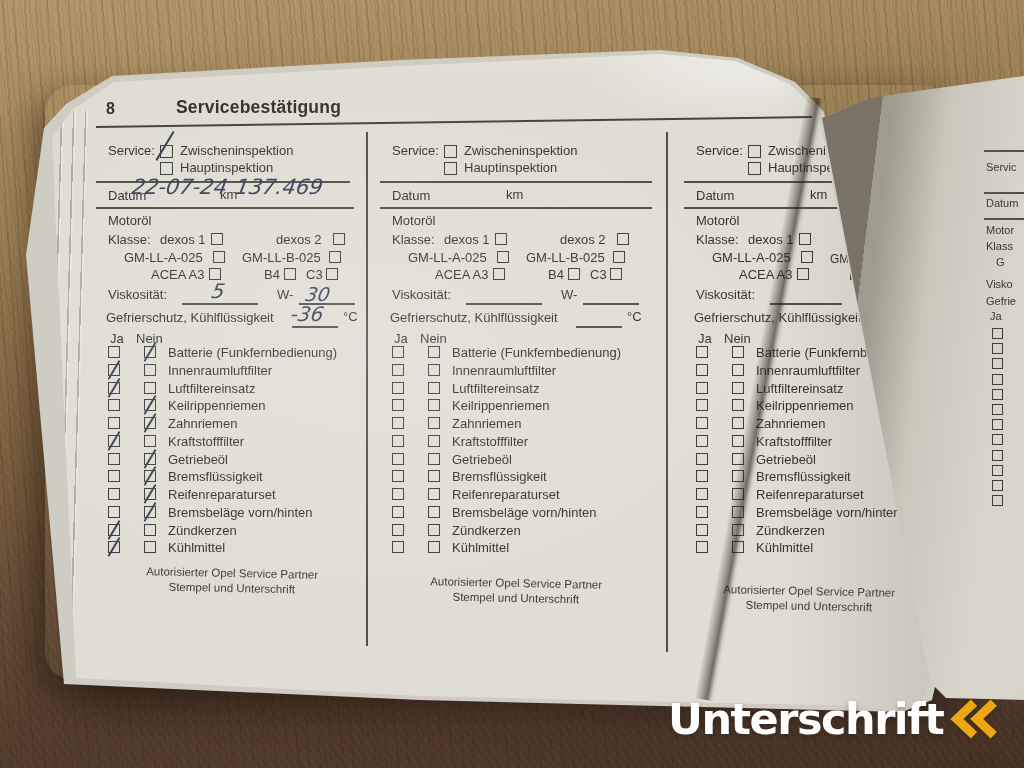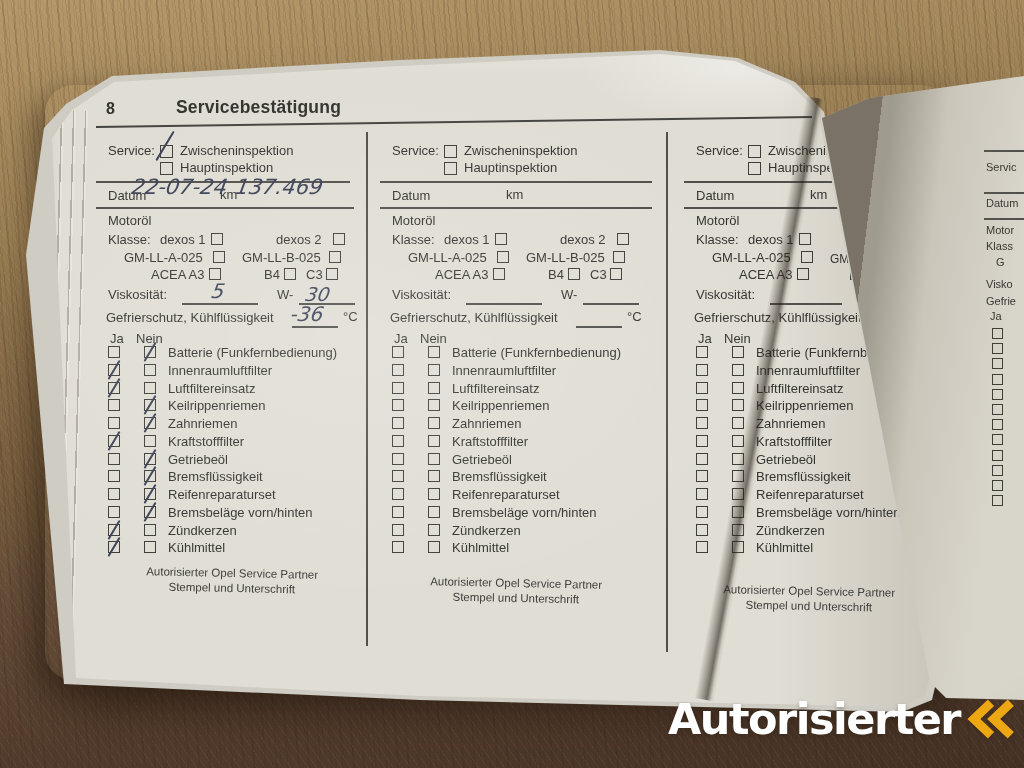--- a/index.html
+++ b/index.html
@@ -441,19 +441,19 @@
         <span class="cb" style="left: 992px; top: 480px;"></span>
         <span class="cb" style="left: 992px; top: 495.2px;"></span>
       </div>
     <div class="shade"></div>
   </div>
 
   <div class="gutter"></div>
   <div class="vignette"></div>
 
   <div class="watermark">
-    <span class="wm-text">Autorisierter</span>
+    <span class="wm-text">Unterschrift</span>
     <svg class="wm-chev" width="54" height="42" viewBox="0 0 60 46">
       <path d="M30 5 L11 23 L30 41" fill="none" stroke="#ECA713" stroke-width="10"></path>
       <path d="M52 5 L33 23 L52 41" fill="none" stroke="#ECA713" stroke-width="10"></path>
     </svg>
   </div>
 </div>
 
 </body></html>

